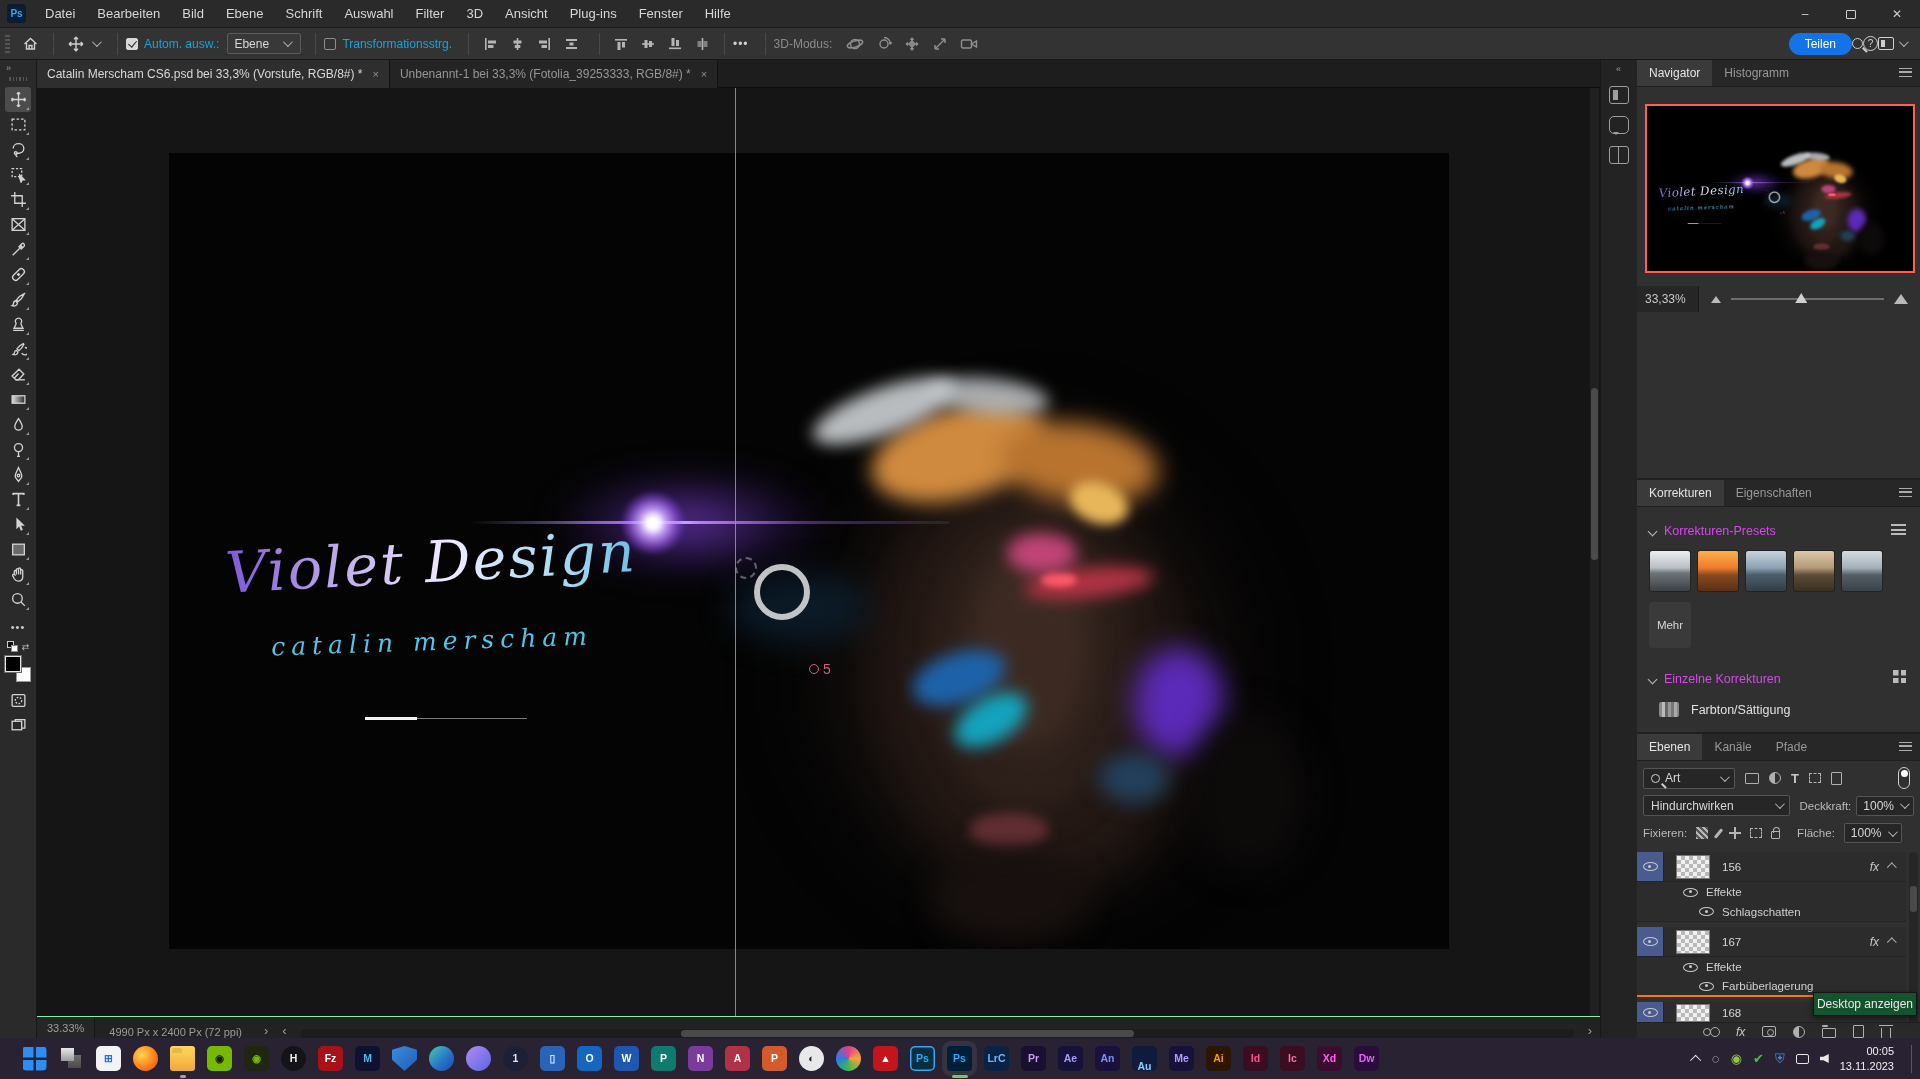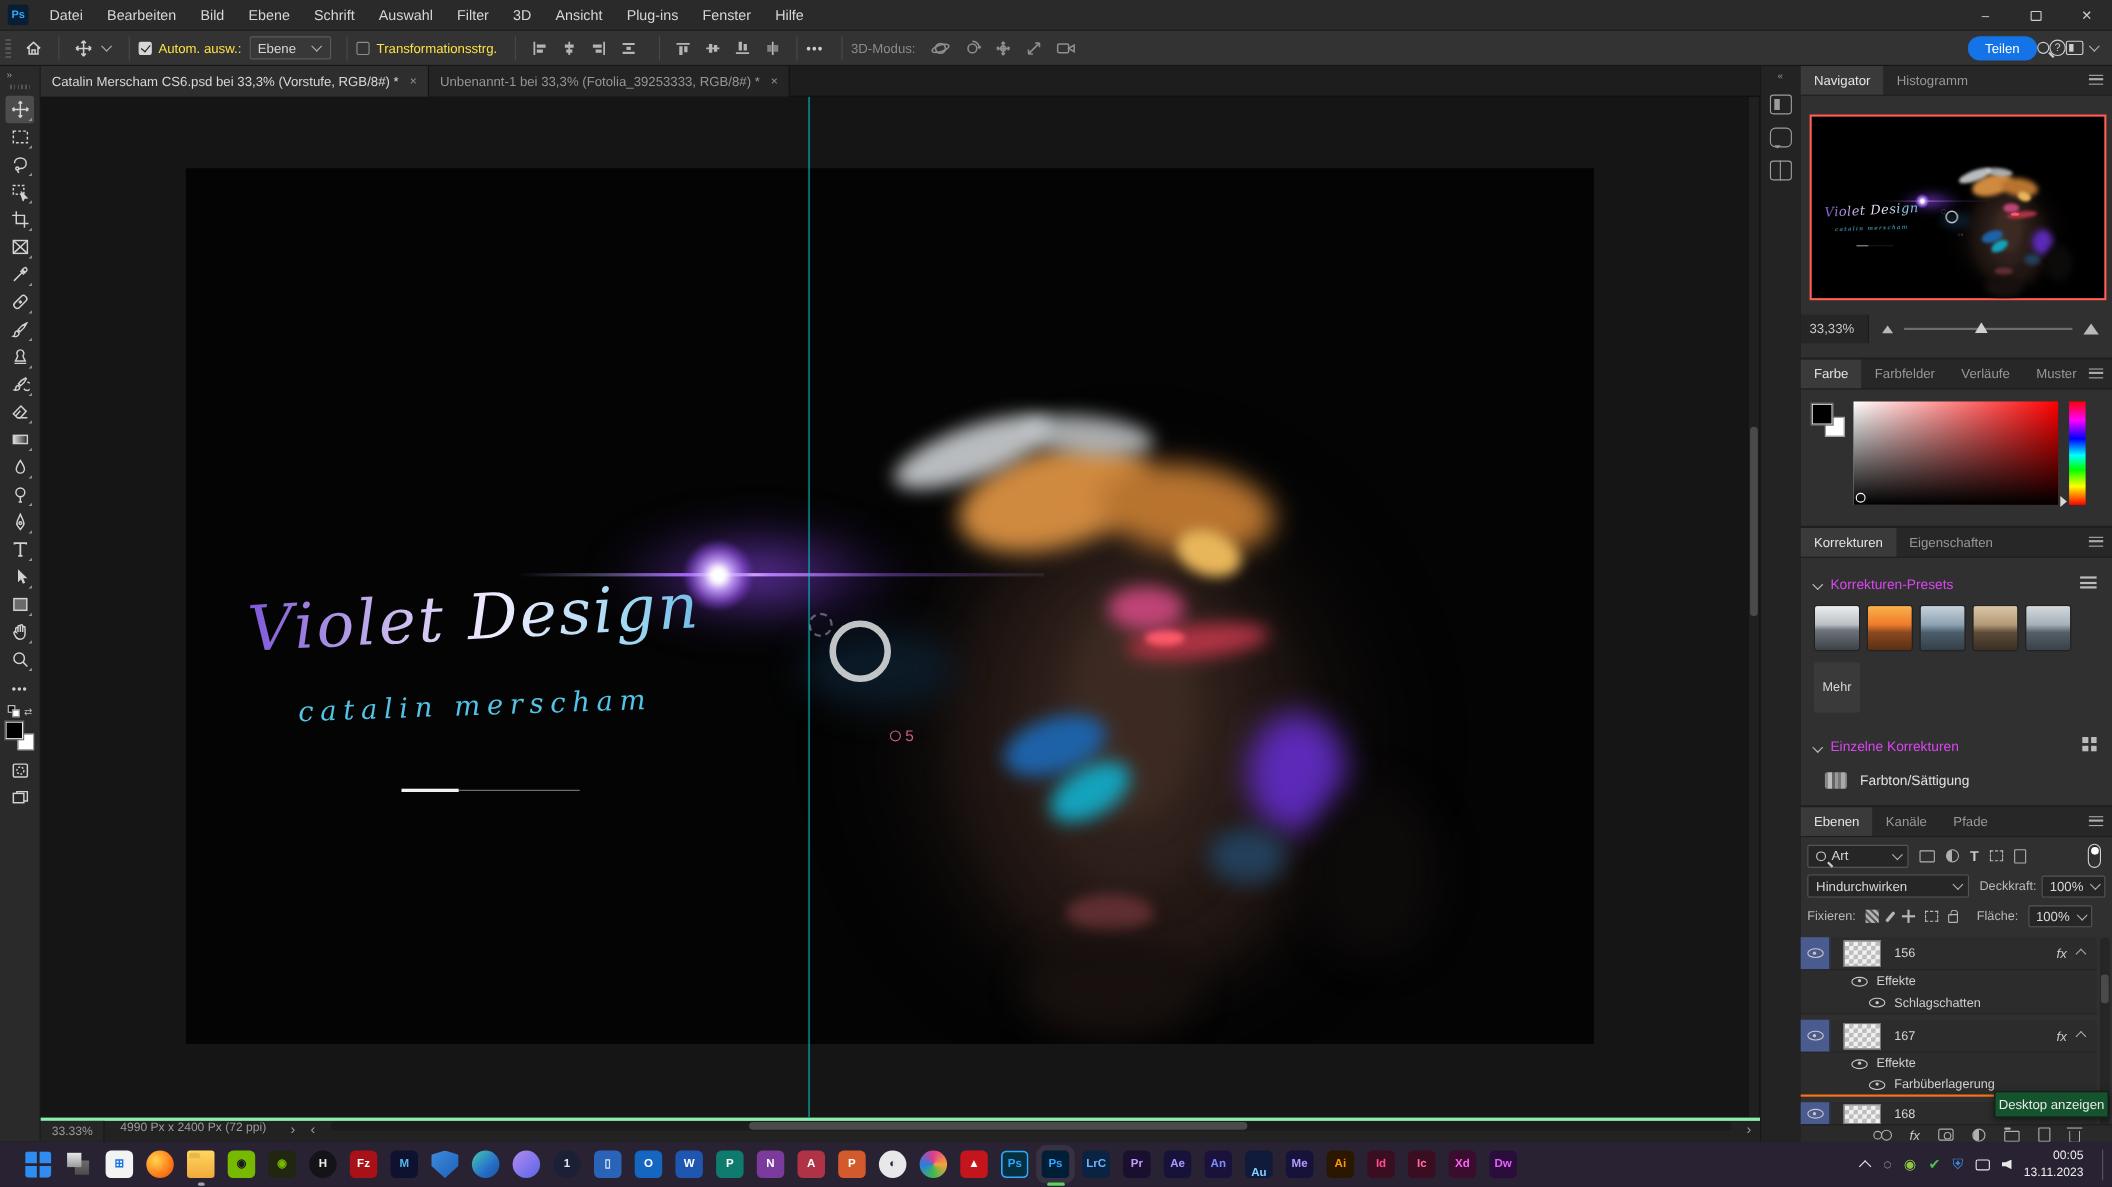--- a/index.html
+++ b/index.html
@@ -18,21 +18,21 @@
 
   
   .optionsbar{position:absolute;left:0;top:28px;width:1920px;height:32px;background:#333;display:flex;align-items:center;border-bottom:1px solid #161616}
   .grip{width:5px;height:18px;margin:0 6px 0 5px;background:repeating-linear-gradient(#555 0 2px,transparent 2px 4px)}
   .ob-sep{width:1px;height:22px;background:#494949;margin:0 8px}
   .ob-icon{display:flex;align-items:center;justify-content:center;padding:0 6px}
   .ob-icon svg{stroke:#cfcfcf;fill:none;stroke-width:1.4}
   .chk{width:12px;height:12px;border:1px solid #8d8d8d;border-radius:2px;margin-right:6px;background:transparent;position:relative}
   .chk.on{background:#d7d7d7;border-color:#d7d7d7}
   .chk.on::after{content:"";position:absolute;left:3px;top:0.5px;width:4px;height:7px;border-right:1.6px solid #222;border-bottom:1.6px solid #222;transform:rotate(40deg)}
-  .ob-label{color:#fde047;font-size:12px;margin-right:8px}
+  .ob-label{color:#0ea5e9;font-size:12px;margin-right:8px}
   .ob-select{height:21px;border:1px solid #5a5a5a;border-radius:2px;background:#383838;display:flex;align-items:center;padding:0 6px;gap:14px;color:#d8d8d8}
   .chev-d{width:7px;height:7px;border-right:1.4px solid #b5b5b5;border-bottom:1.4px solid #b5b5b5;transform:rotate(45deg) translateY(-2px)}
   .dim{color:#8b8b8b}
   .ali svg{fill:#b5b5b5;stroke:none}
   .share-btn{height:22px;padding:0 16px;border-radius:11px;background:#1473e6;color:#fff;font-size:12px;display:flex;align-items:center}
   .mag{width:11px;height:11px;border:1.6px solid #cfcfcf;border-radius:50%;position:relative}
   .mag::after{content:"";position:absolute;left:9px;top:10px;width:6px;height:1.6px;background:#cfcfcf;transform:rotate(45deg)}
   .help{width:15px;height:15px;border:1.4px solid #cfcfcf;border-radius:50%;display:flex;align-items:center;justify-content:center;font-size:10px;color:#cfcfcf}
   .wsp{width:16px;height:13px;border:1.3px solid #cfcfcf;border-radius:2px;position:relative}
   .wsp::after{content:"";position:absolute;left:2px;top:2px;width:4px;height:7px;background:#cfcfcf}
@@ -78,21 +78,21 @@
   .aw-beamglow{position:absolute;left:380px;top:318px;width:280px;height:104px;border-radius:50%;filter:blur(18px);
     background:radial-gradient(closest-side,rgba(140,70,235,.75),rgba(120,60,220,.28) 55%,transparent)}
   .aw-core{position:absolute;left:452px;top:338px;width:64px;height:64px;border-radius:50%;filter:blur(2px);
     background:radial-gradient(circle,#fff 0 14%,rgba(200,160,255,.9) 30%,rgba(150,80,240,.5) 55%,transparent 72%)}
   .aw-ring{position:absolute;left:585px;top:411px;width:56px;height:56px;border:6px solid rgba(255,255,255,.75);border-radius:50%}
   .aw-ring2{position:absolute;left:566px;top:404px;width:22px;height:22px;border:2px dashed rgba(255,255,255,.35);border-radius:50%}
   .aw-badge{position:absolute;left:640px;top:508px;color:#cf5f86;font-size:14px;display:flex;align-items:center;gap:4px}
   .aw-badge::before{content:"";width:8px;height:8px;border:1.4px solid #cf5f86;border-radius:50%}
 
   
-  .statusrow{position:absolute;left:0;top:956px;width:1563px;height:22px;background:#222;display:flex;align-items:flex-start;border-top:3px solid #86efac;color:#9c9c9c;font-size:11px}
+  .statusrow{position:absolute;left:0;top:956px;width:1563px;height:22px;background:#222;display:flex;align-items:flex-end;border-top:1px solid #86efac;color:#9c9c9c;font-size:11px}
   .zoom-box{padding:0 10px 0 10px;height:100%;display:flex;align-items:center;background:#262626;border-right:1px solid #161616}
   .hscroll{position:relative;flex:1;height:9px;margin:0 14px;background:#1c1c1c;border-radius:4px}
   .hscroll .thumb{position:absolute;left:380px;top:1px;width:453px;height:7px;background:#4a4a4a;border-radius:4px}
 
   
   .strip{position:absolute;left:1600px;top:0;width:37px;height:978px;background:#232323;border-left:1px solid #181818}
   .strip .hd{color:#9a9a9a;font-size:9px;text-align:center;padding-top:4px;letter-spacing:1px}
   .strip-icon{width:20px;height:18px;margin:12px auto 0;border:1.4px solid #9d9d9d;border-radius:3px;position:relative}
   .strip-icon.cols::after{content:"";position:absolute;left:3px;top:3px;bottom:3px;width:5px;background:#9d9d9d}
   .strip-icon.bubble{border-radius:5px}
@@ -626,36 +626,20 @@
         <div class="nav-zoomrow">
           <div class="nav-zval">33,33%</div>
           <span class="mtn" style="margin-left:12px"></span>
           <div class="slider">
               <div class="knob"></div>
             </div>
           <span class="mtn big" style="margin-right:12px"></span>
         </div>
       </div>
 
-      <div class="panel" style="top:265px;height:150px;border-top:2px solid #1f1f1f">
-        <div class="ptabs">
-          <div class="ptab active">Farbe</div>
-          <div class="ptab">Farbfelder</div>
-          <div class="ptab">Verläufe</div>
-          <div class="ptab">Muster</div>
-          <div class="pmenu"></div>
-        </div>
-        <div class="sw-bg"></div>
-        <div class="sw-fg"></div>
-        <div class="cfield">
-            <div class="cur"></div>
-          </div>
-        <div class="huebar"></div>
-        <div class="hue-cur"></div>
-      </div>
 
       <div class="panel" style="top:418px;height:202px;border-top:2px solid #1f1f1f">
         <div class="ptabs">
           <div class="ptab active">Korrekturen</div>
           <div class="ptab">Eigenschaften</div>
           <div class="pmenu"></div>
         </div>
         <div class="sec-head" style="position:absolute;left:12px;top:44px">
           <span class="chev-open"></span>
           <span>Korrekturen-Presets</span>

